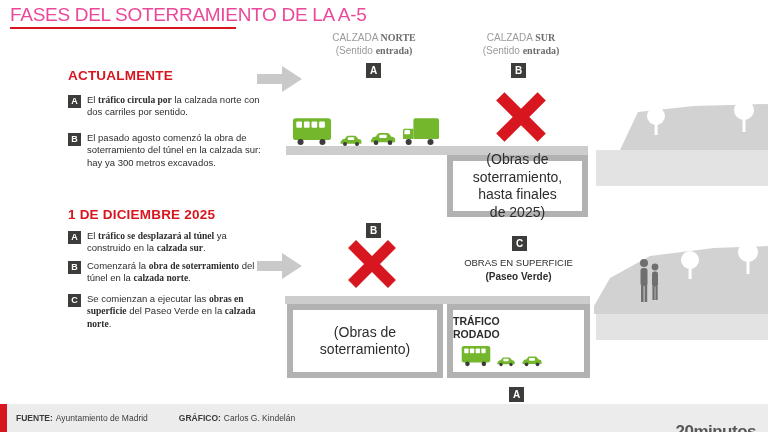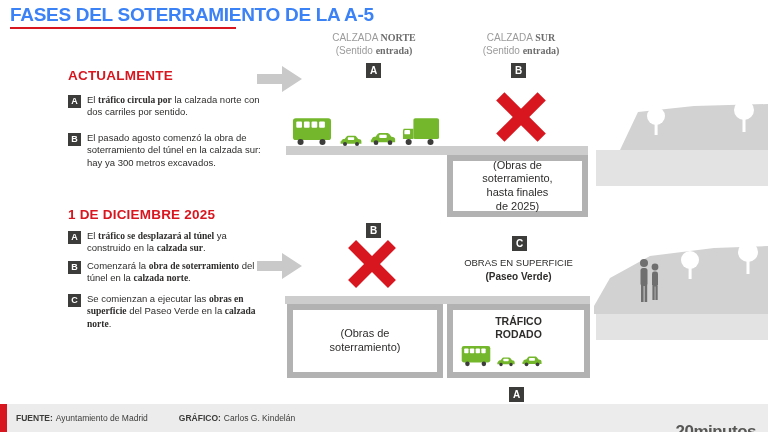--- a/index.html
+++ b/index.html
@@ -1,34 +1,34 @@
 <!DOCTYPE html>
 <html style="--c-red: #d7161f; --c-green: #74b72c; --c-dark: #3c3c3b; --c-gray_light: #cdcdcd; --c-gray_border: #b2b2b2; --c-footer_bg: #ececec; --c-logo_gray: #575756;"><head>
 <meta charset="utf-8">
 <style>
   *{box-sizing:border-box;margin:0;padding:0;}
   html,body{background:#fff;}
   .stage{position:relative;width:768px;height:432px;background:#fff;overflow:hidden;
          font-family:"Liberation Sans",sans-serif;color:#2e2d2c;}
   .abs{position:absolute;}
-  .title{font-size:19px;font-weight:bold;color:#3b82f6;letter-spacing:-0.3px;}
+  .title{font-size:19px;font-weight:normal;color:#ec4899;letter-spacing:-0.3px;}
   .rule{background:var(--c-red,#d7161f);}
   .colhead{text-align:center;font-size:10px;line-height:1.25;color:#9c9b9b;}
   .colhead .seg-b{color:#6e6d6d;}
   .seg-b{font-weight:bold;font-family:Liberation Serif, serif;}
   .marker{width:15px;height:15px;background:#3c3c3b;color:#fff;font-size:10px;font-weight:bold;
           display:flex;align-items:center;justify-content:center;}
   .heading{font-size:13.5px;font-weight:bold;color:var(--c-red,#d7161f);letter-spacing:0.2px;}
   .item{display:flex;gap:6px;width:196px;font-size:9.5px;line-height:1.3;}
   .item .marker{flex:0 0 13px;width:13px;height:13px;font-size:9px;margin-top:1px;}
   .strip{background:#cdcdcd;}
   .tunnel{background:#fff;border:6px solid #b2b2b2;display:flex;align-items:center;justify-content:center;
-          text-align:center;font-size:11px;line-height:1.25;white-space:pre-line;}
+          text-align:center;font-size:14px;line-height:1.25;white-space:pre-line;}
   .tunnel2{background:#fff;border:6px solid #b2b2b2;position:absolute;}
-  .traffic-label{position:absolute;top:5px;left:0;width:100%;text-align:center;font-weight:bold;
+  .traffic-label{position:absolute;top:5px;left:0;width:100%;font-weight:bold;
                  font-size:10.5px;line-height:1.25;white-space:pre-line;}
   .surface-label{text-align:center;font-size:9.5px;line-height:1.35;}
   .surface-label .l2{font-weight:bold;font-size:10px;}
   .footer{left:0;top:404px;width:768px;height:28px;background:#ececec;}
   .footer-accent{position:absolute;left:0;top:0;width:7px;height:28px;background:var(--c-red,#d7161f);}
   .credits{position:absolute;left:16px;top:0;height:28px;line-height:28px;font-size:8.5px;color:#3c3c3b;}
   .credits .cb{font-weight:bold;}
   .credits .gap{margin-left:28px;}
   .credits span{margin-right:3px;}
   .logo{position:absolute;right:12px;top:18px;font-size:17px;font-weight:bold;color:#575756;letter-spacing:-0.5px;}

